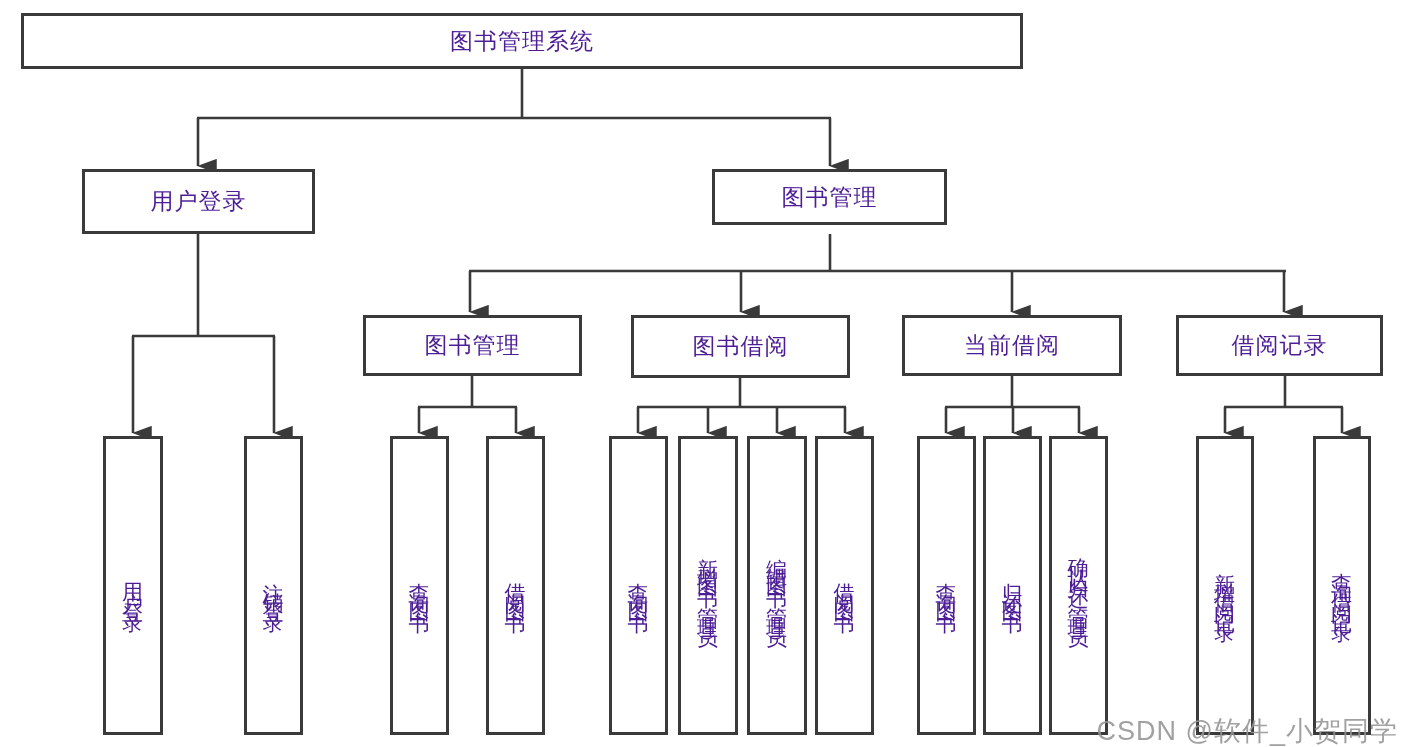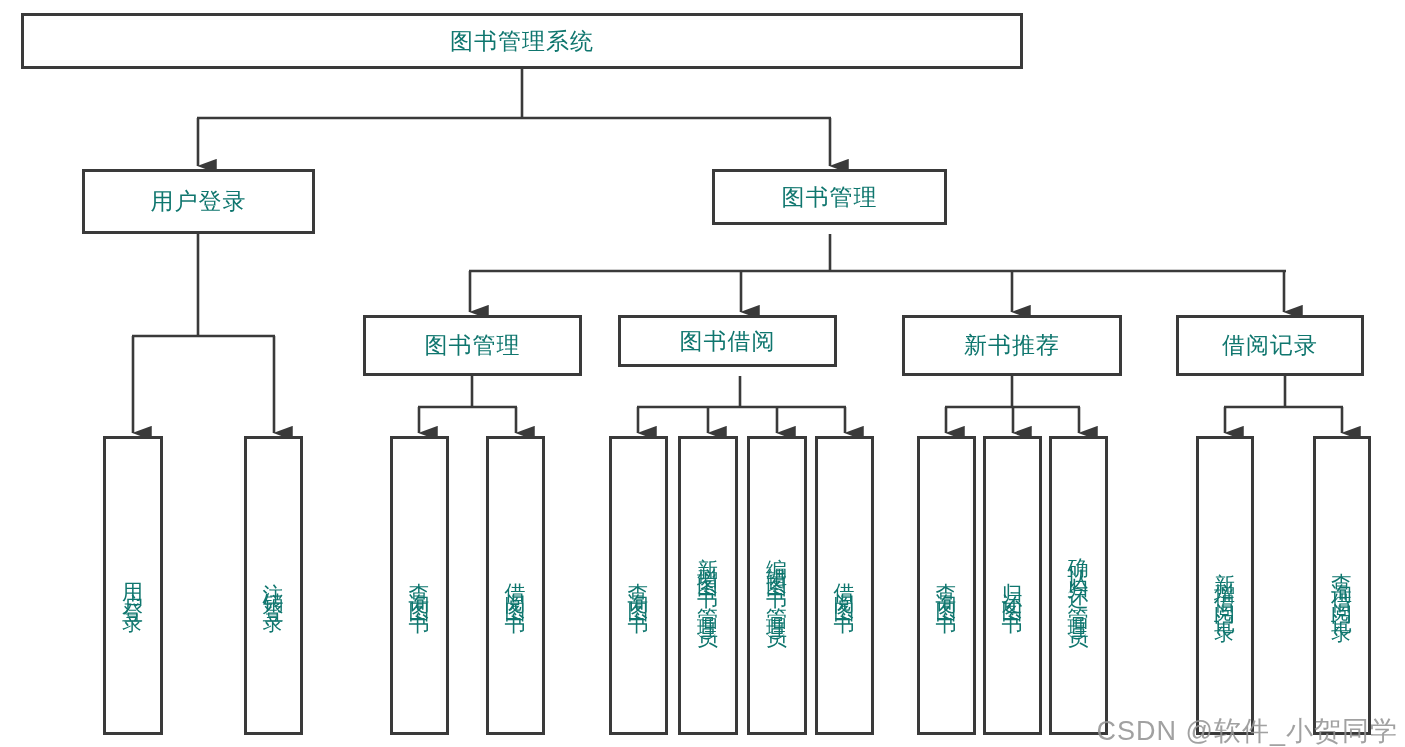--- a/index.html
+++ b/index.html
@@ -24,21 +24,21 @@
     pointer-events: none;
   }
   .node {
     position: absolute;
     box-sizing: border-box;
     background: #ffffff;
     border: 3px solid #3a3a3a;
     display: flex;
     align-items: center;
     justify-content: center;
-    color: #0f766e;
+    color: #4c1d95;
   }
   .node.h {
     font-size: 23px;
     letter-spacing: 1px;
     white-space: nowrap;
   }
   .node.leaf {
     font-size: 21px;
   }
   .node.leaf .vtext {
@@ -46,23 +46,23 @@
     text-orientation: mixed;
     letter-spacing: 10px;
     line-height: 1;
     white-space: nowrap;
   }
   
   .pos-root      { left: 21px;   top: 13px;  width: 1002px; height: 56px; }
   .pos-userlogin { left: 82px;   top: 169px; width: 233px;  height: 65px; }
   .pos-bookmgmt  { left: 712px;  top: 169px; width: 235px;  height: 56px; }
   .pos-newbook   { left: 363px;  top: 315px; width: 219px;  height: 61px; font-size: 22px; }
-  .pos-borrow    { left: 618px;  top: 315px; width: 219px;  height: 52px; font-size: 22px; }
+  .pos-borrow    { left: 631px;  top: 315px; width: 219px;  height: 63px; font-size: 22px; }
   .pos-current   { left: 902px;  top: 315px; width: 220px;  height: 61px; font-size: 22px; }
-  .pos-records   { left: 1176px; top: 315px; width: 188px;  height: 61px; font-size: 22px; }
+  .pos-records   { left: 1176px; top: 315px; width: 207px;  height: 61px; font-size: 22px; }
   
   .pos-l1  { left: 103px;  top: 436px; width: 60px; height: 299px; }
   .pos-l2  { left: 244px;  top: 436px; width: 59px; height: 299px; }
   .pos-l3  { left: 390px;  top: 436px; width: 59px; height: 299px; }
   .pos-l4  { left: 486px;  top: 436px; width: 59px; height: 299px; }
   .pos-l5  { left: 609px;  top: 436px; width: 59px; height: 299px; }
   .pos-l6  { left: 678px;  top: 436px; width: 60px; height: 299px; }
   .pos-l7  { left: 747px;  top: 436px; width: 60px; height: 299px; }
   .pos-l8  { left: 815px;  top: 436px; width: 59px; height: 299px; }
   .pos-l9  { left: 917px;  top: 436px; width: 59px; height: 299px; }
@@ -135,21 +135,21 @@
     </g>
   </svg>
 
   <div class="node h pos-root">图书管理系统</div>
 
   <div class="node h pos-userlogin">用户登录</div>
   <div class="node h pos-bookmgmt">图书管理</div>
 
   <div class="node h pos-newbook">图书管理</div>
   <div class="node h pos-borrow">图书借阅</div>
-  <div class="node h pos-current">新书推荐</div>
+  <div class="node h pos-current">当前借阅</div>
   <div class="node h pos-records">借阅记录</div>
 
   <div class="node leaf pos-l1">
     <span class="vtext">用户登录</span>
   </div>
   <div class="node leaf pos-l2">
     <span class="vtext">注销登录</span>
   </div>
   <div class="node leaf pos-l3">
     <span class="vtext">查询图书</span>

